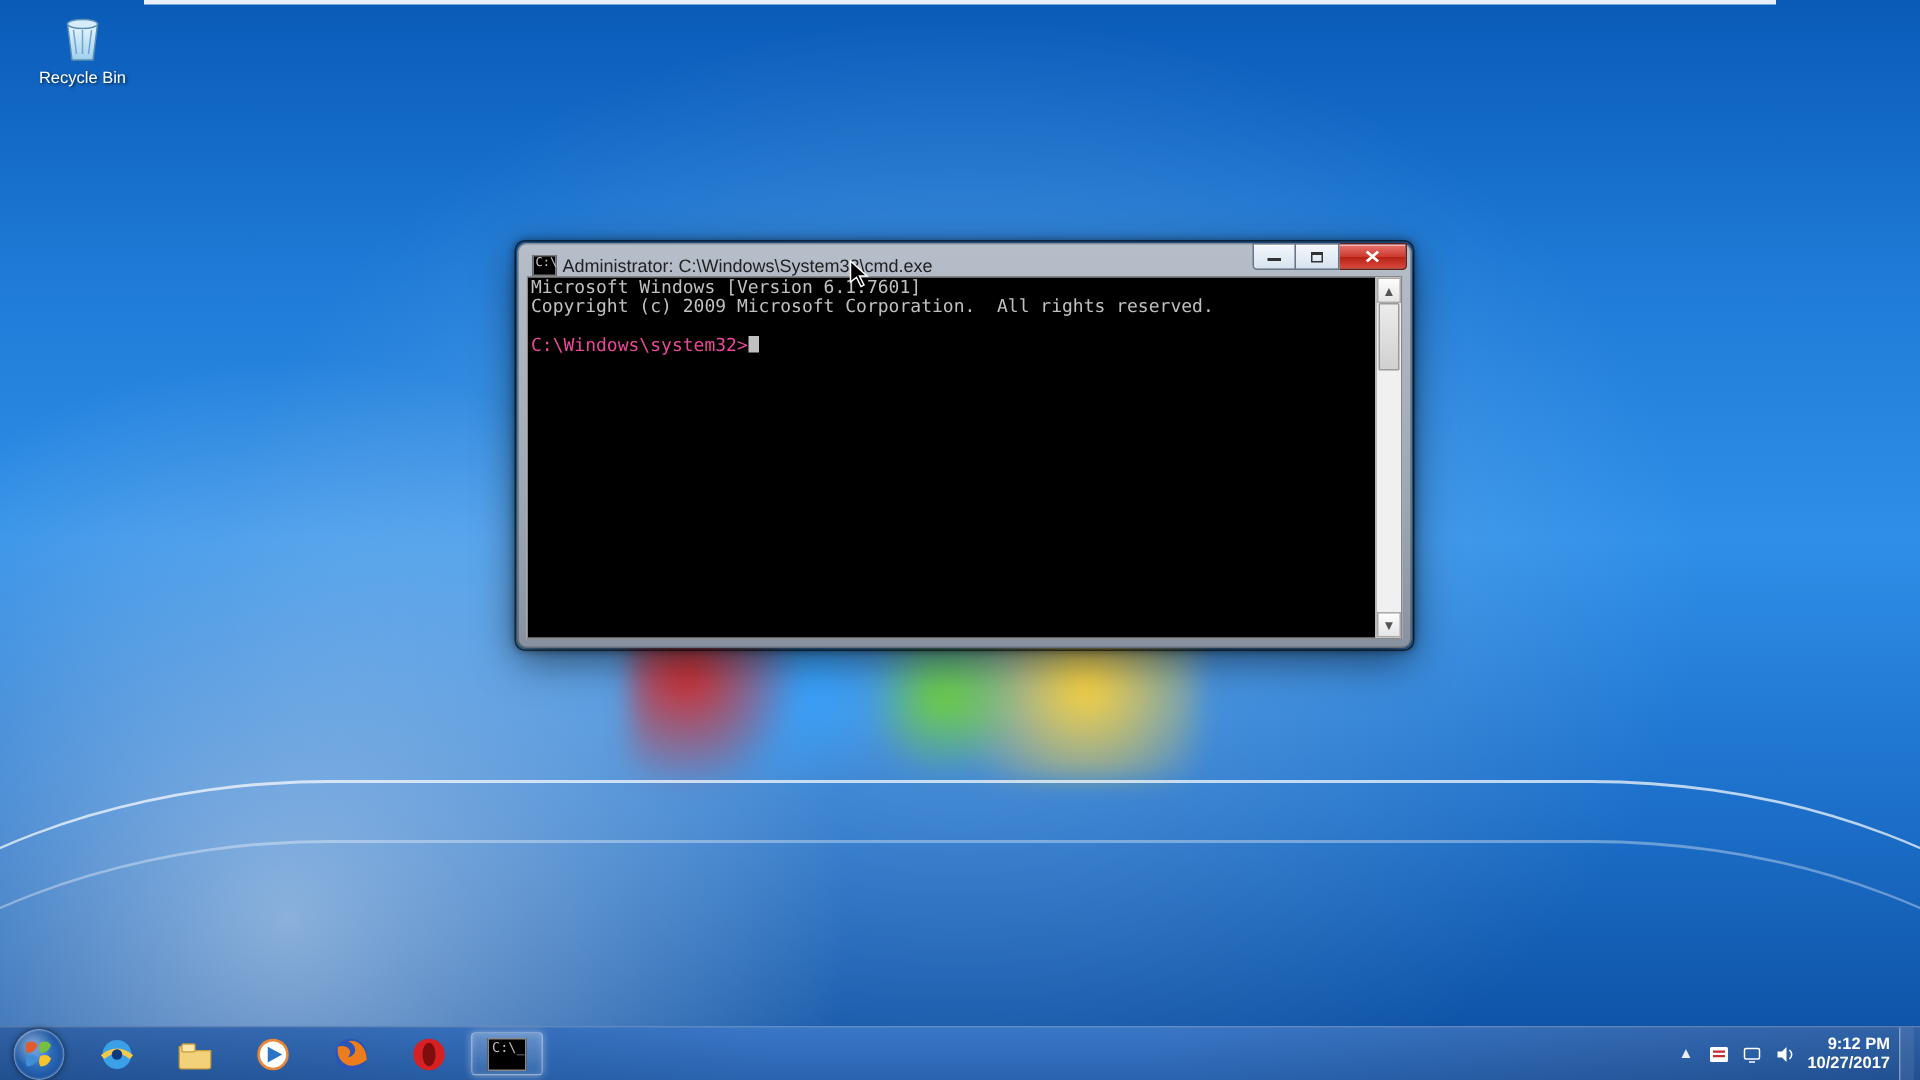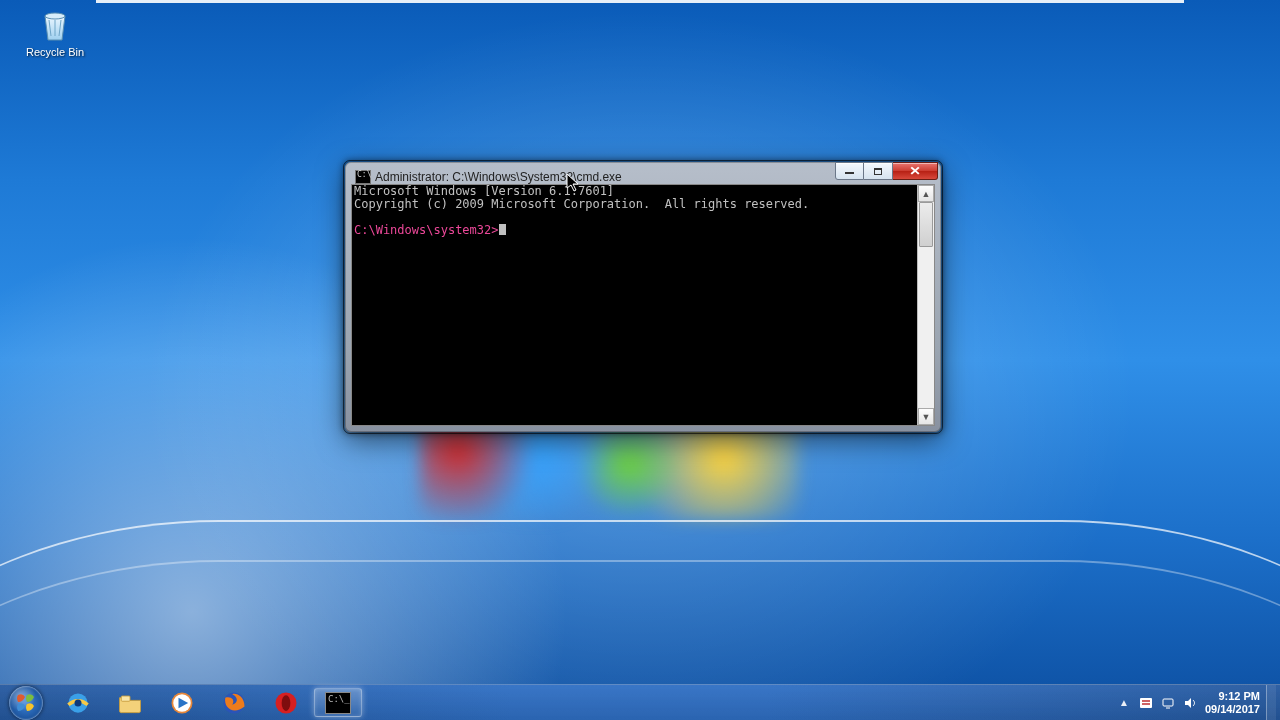--- a/index.html
+++ b/index.html
@@ -301,21 +301,21 @@
         </svg>
     </span>
     <span class="t-icon">
       <svg width="14" height="14" viewBox="0 0 14 14">
           <path d="M2 5h3l3-3v10l-3-3H2z" fill="#fff"></path>
           <path d="M10 4c2 2 2 4 0 6" stroke="#fff" fill="none"></path>
         </svg>
     </span>
     <div class="clock">
       <div>9:12 PM</div>
-      <div>09/14/2017</div>
+      <div>10/27/2017</div>
     </div>
     <div class="show-desktop"></div>
   </div>
 </div>
 
 <svg class="cursor" viewBox="0 0 14 20">
   <path d="M1 1 L1 15 L5 12 L8 18 L10 17 L7 11 L12 11 Z" fill="#000" stroke="#fff" stroke-width="1"></path>
 </svg>
 
 </body></html>

